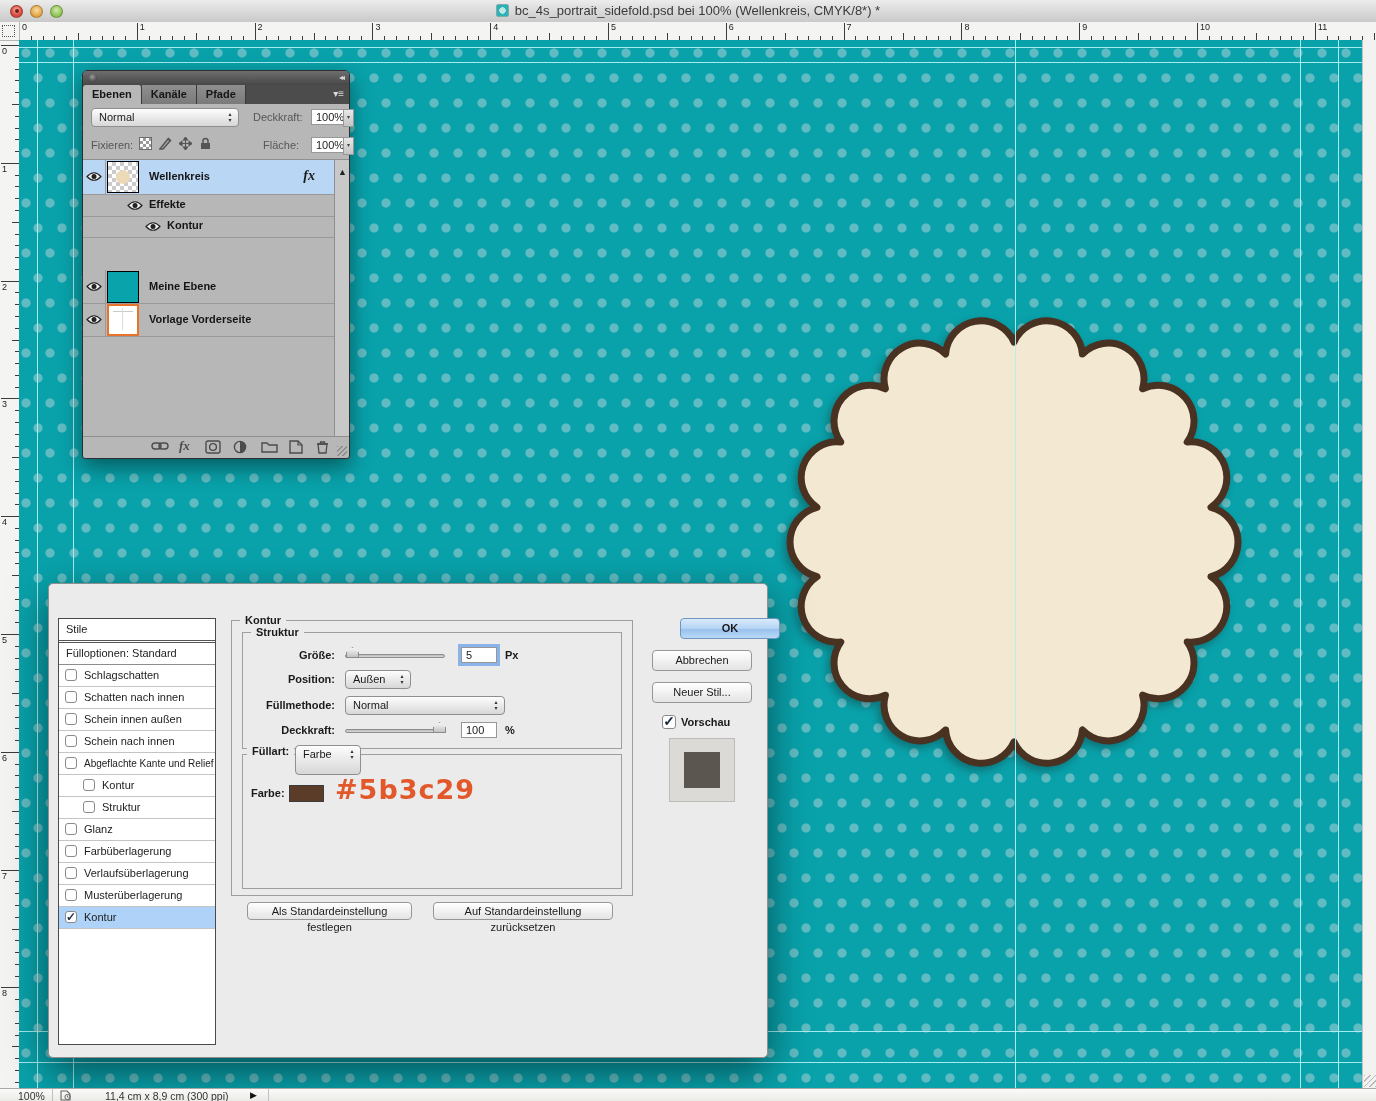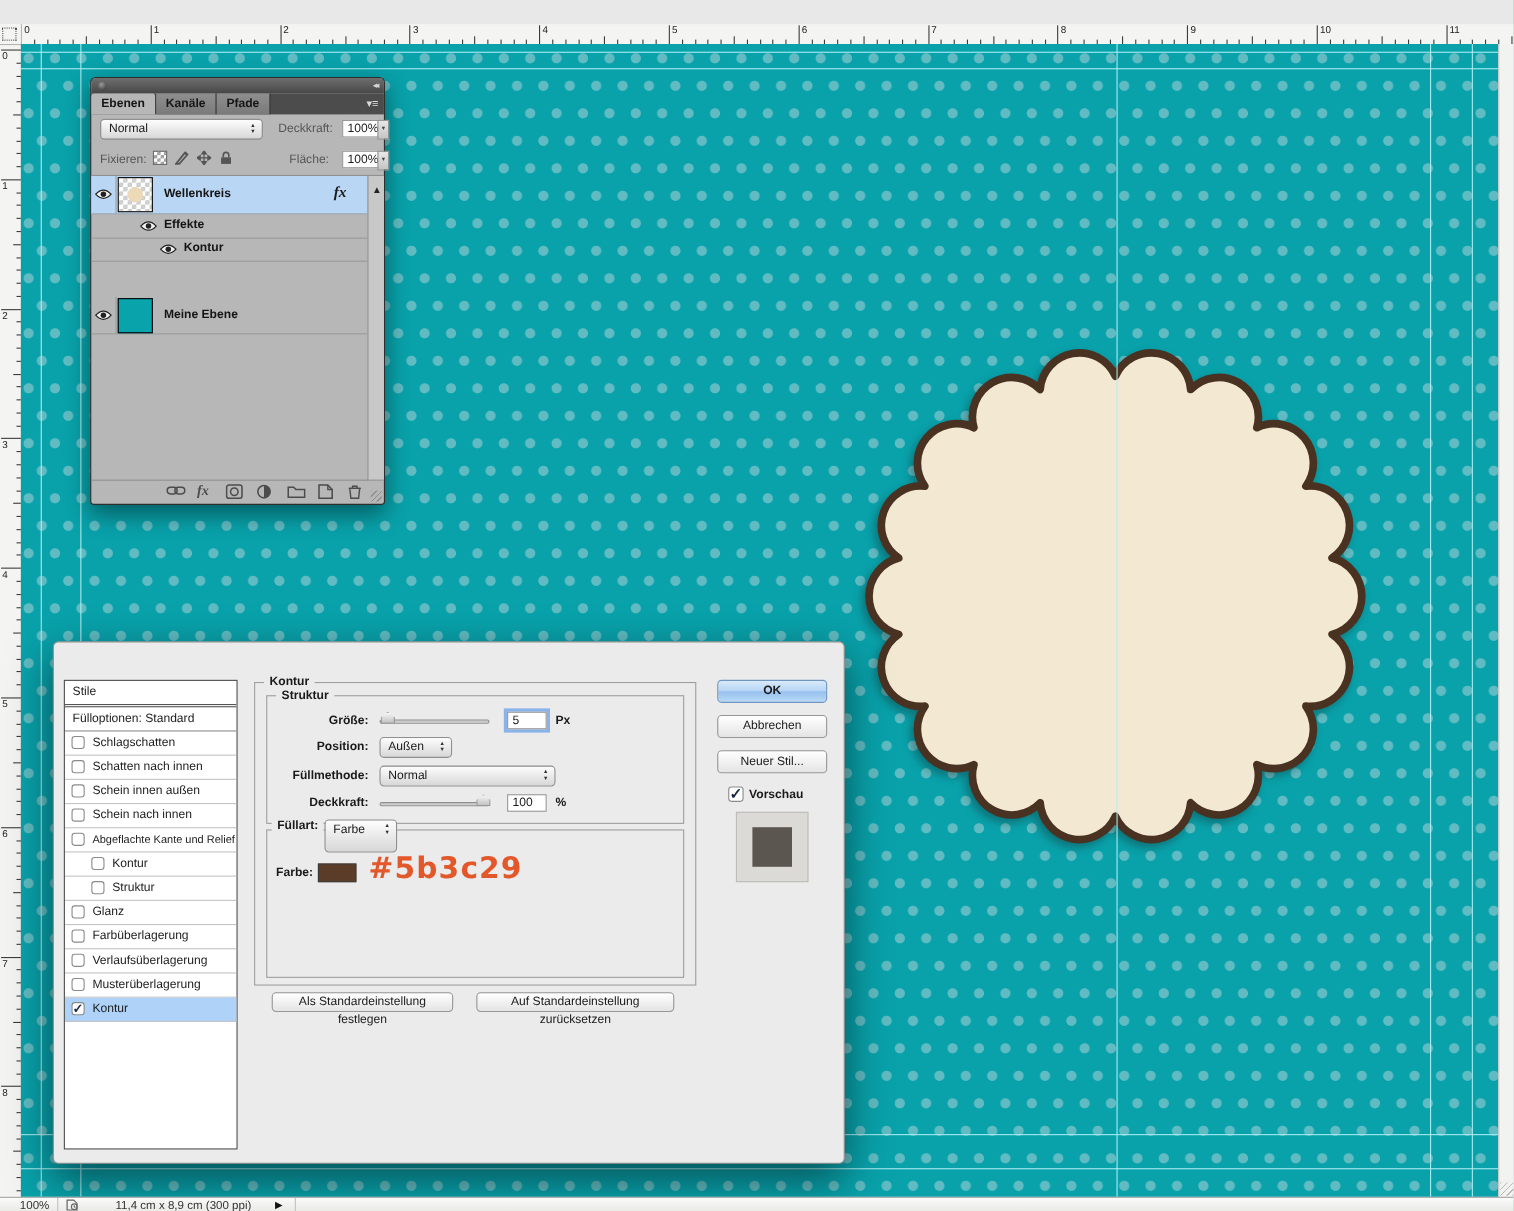--- a/index.html
+++ b/index.html
@@ -122,33 +122,39 @@
   .slider{position:absolute;top:8px;height:4px;border-radius:2px;border:1px solid #8f8f8f;
     background:linear-gradient(#b9b9b9,#d9d9d9);box-sizing:border-box;}
   .sthumb{position:absolute;top:-8px;width:13px;height:11px;
     background:linear-gradient(#fbfbfb,#bdbdbd);
     clip-path:polygon(50% 0,100% 48%,100% 100%,0 100%,0 48%);
     box-shadow:inset 0 0 0 1px #8b8b8b;}
   .unit{position:absolute;font-weight:bold;line-height:18px;}
   .focus-ring{box-shadow:0 0 0 3px #89b3e9;}
   .btn{position:absolute;background:linear-gradient(#ffffff,#e4e4e4);border:1px solid #979797;border-radius:4px;
     box-sizing:border-box;text-align:center;color:#1a1a1a;}
-  .btn-ok{background:linear-gradient(#d9eafb 0%,#b5d4f4 50%,#96c0ee 51%,#b9d9f6 100%);border:1px solid #6f96c2;}
+  .btn-ok{background:linear-gradient(#d9eafb 0%,#b5d4f4 50%,#96c0ee 51%,#b9d9f6 100%);border:1px solid #6f96c2;margin-left:28px;}
   #swatch{position:absolute;width:35px;height:17px;background:#5b3c29;border:1px solid #3c3c3c;box-sizing:border-box;}
   #hex-note{position:absolute;font-size:27px;font-weight:bold;color:#e2582a;font-family:"DejaVu Sans",sans-serif;letter-spacing:1px;}
   #preview-box{position:absolute;background:#dbdad6;border:1px solid #bdbcb8;box-sizing:border-box;}
   #preview-box .inner{position:absolute;left:14px;top:13px;width:36px;height:36px;background:#5c5650;}
   .dlg-cb{width:14px;height:14px;background:#fff;border:1px solid #8a8a8a;border-radius:3px;box-sizing:border-box;
     font-size:14px;line-height:11px;color:#16243d;font-weight:bold;text-align:center;position:absolute;}
 </style>
 </head>
 <body>
 
 <div id="app">
 
+  <div class="abs" id="titlebar">
+    <div class="tl" id="tl-close"></div>
+    <div class="tl" id="tl-min"></div>
+    <div class="tl" id="tl-zoom"></div>
+    <div id="title-text"><span id="doc-icon"></span><span>bc_4s_portrait_sidefold.psd bei 100% (Wellenkreis, CMYK/8*) *</span></div>
+  </div>
 
   <div class="abs ruler-h" id="ruler-top">
       <div>
         <div class="tick major" style="left: 19px;"></div>
         <div class="rlabel" style="left: 22px; top: 1px;">0</div>
         <div class="tick" style="left: 30.8px;"></div>
         <div class="tick" style="left: 42.6px;"></div>
         <div class="tick" style="left: 54.3px;"></div>
         <div class="tick" style="left: 66.1px;"></div>
         <div class="tick mid" style="left: 77.9px;"></div>
@@ -474,20 +480,33 @@
     <div class="lrow" style="top:199px;height:33px;right:0;">
       <div class="eye-col">
         <svg class="eye" style="top:11px" width="16" height="11" viewBox="0 0 16 10">
           <path d="M1 5 Q8 -2.5 15 5 Q8 12.5 1 5 Z" fill="#f2f2f2" stroke="#222" stroke-width="1.1"></path>
             <circle cx="8" cy="5" r="2.5" fill="#222"></circle>
         </svg>
       </div>
       <div class="thumb" style="top:1px;background:#09a3ac;"></div>
       <span class="lname" style="top:10px">Meine Ebene</span>
     </div>
+    <div class="lrow" style="top:232px;height:33px;right:0;">
+      <div class="eye-col">
+        <svg class="eye" style="top:11px" width="16" height="11" viewBox="0 0 16 10">
+          <path d="M1 5 Q8 -2.5 15 5 Q8 12.5 1 5 Z" fill="#f2f2f2" stroke="#222" stroke-width="1.1"></path>
+            <circle cx="8" cy="5" r="2.5" fill="#222"></circle>
+        </svg>
+      </div>
+      <div class="thumb" style="top:1px;border:2px solid #e8742c;">
+        <div style="position:absolute;left:4px;top:5px;width:20px;height:1px;background:#c9c9c9;"></div>
+        <div style="position:absolute;left:13px;top:2px;width:1px;height:22px;background:#dcdcdc;"></div>
+      </div>
+      <span class="lname" style="top:10px">Vorlage Vorderseite</span>
+    </div>
 
     <div id="lp-scroll">
       <span id="fx-collapse">▲</span>
     </div>
 
     <div id="lp-bottombar">
       <svg class="bb-icon" style="left:68px" width="18" height="12" viewBox="0 0 18 12">
         <rect x="1" y="3" width="9" height="6" rx="3" fill="none" stroke="#4c4c4c" stroke-width="1.4"></rect>
         <rect x="8" y="3" width="9" height="6" rx="3" fill="none" stroke="#4c4c4c" stroke-width="1.4"></rect>
       </svg>

